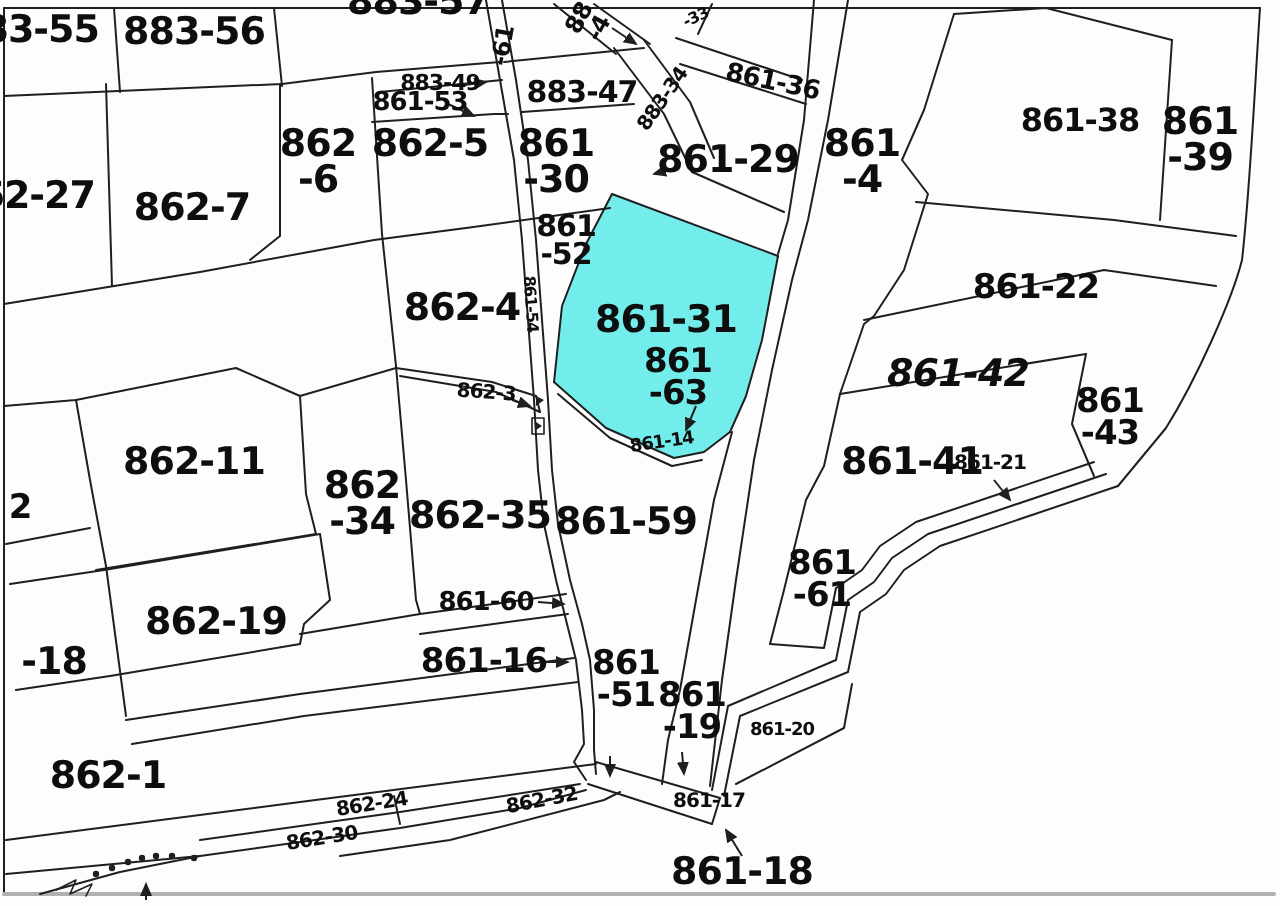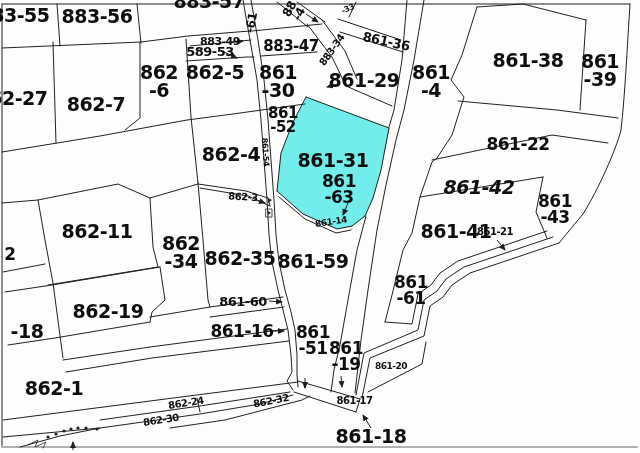--- a/index.html
+++ b/index.html
@@ -157,28 +157,28 @@
 
   <div id="labels-layer">
       <div class="lbl" style="left: 14px; top: 15px; font-size: 19px; transform: translate(-50%, -50%) rotate(0deg);">883-55</div>
       <div class="lbl" style="left: 97px; top: 16px; font-size: 19px; transform: translate(-50%, -50%) rotate(0deg);">883-56</div>
       <div class="lbl" style="left: 209px; top: 1px; font-size: 19px; transform: translate(-50%, -50%) rotate(0deg);">883-57</div>
       <div class="lbl" style="left: 252px; top: 23px; font-size: 12px; transform: translate(-50%, -50%) rotate(-80deg);">-61</div>
       <div class="lbl" style="left: 295px; top: 12px; font-size: 12px; transform: translate(-50%, -50%) rotate(-62deg);">88
 -4</div>
       <div class="lbl" style="left: 348px; top: 9px; font-size: 8px; transform: translate(-50%, -50%) rotate(-25deg);">-33</div>
       <div class="lbl" style="left: 220px; top: 42px; font-size: 11px; transform: translate(-50%, -50%) rotate(0deg);">883-49</div>
-      <div class="lbl" style="left: 210px; top: 52px; font-size: 13px; transform: translate(-50%, -50%) rotate(0deg);">589-53</div>
+      <div class="lbl" style="left: 210px; top: 52px; font-size: 13px; transform: translate(-50%, -50%) rotate(0deg);">861-53</div>
       <div class="lbl" style="left: 291px; top: 46px; font-size: 15px; transform: translate(-50%, -50%) rotate(0deg);">883-47</div>
       <div class="lbl" style="left: 332px; top: 50px; font-size: 10px; transform: translate(-50%, -50%) rotate(-55deg);">883-34</div>
       <div class="lbl" style="left: 386px; top: 42px; font-size: 13px; transform: translate(-50%, -50%) rotate(12deg);">861-36</div>
       <div class="lbl" style="left: 364px; top: 80px; font-size: 19px; transform: translate(-50%, -50%) rotate(0deg);">861-29</div>
       <div class="lbl" style="left: 431px; top: 81px; font-size: 19px; transform: translate(-50%, -50%) rotate(0deg);">861
 -4</div>
-      <div class="lbl" style="left: 528px; top: 60px; font-size: 19px; transform: translate(-50%, -50%) rotate(0deg);">861-38</div>
+      <div class="lbl" style="left: 540px; top: 60px; font-size: 16px; transform: translate(-50%, -50%) rotate(0deg);">861-38</div>
       <div class="lbl" style="left: 600px; top: 70px; font-size: 19px; transform: translate(-50%, -50%) rotate(0deg);">861
 -39</div>
       <div class="lbl" style="left: 12px; top: 98px; font-size: 19px; transform: translate(-50%, -50%) rotate(0deg);">862-27</div>
       <div class="lbl" style="left: 96px; top: 104px; font-size: 19px; transform: translate(-50%, -50%) rotate(0deg);">862-7</div>
       <div class="lbl" style="left: 159px; top: 81px; font-size: 19px; transform: translate(-50%, -50%) rotate(0deg);">862
 -6</div>
       <div class="lbl" style="left: 215px; top: 72px; font-size: 19px; transform: translate(-50%, -50%) rotate(0deg);">862-5</div>
       <div class="lbl" style="left: 278px; top: 81px; font-size: 19px; transform: translate(-50%, -50%) rotate(0deg);">861
 -30</div>
       <div class="lbl" style="left: 283px; top: 120px; font-size: 15px; transform: translate(-50%, -50%) rotate(0deg);">861

